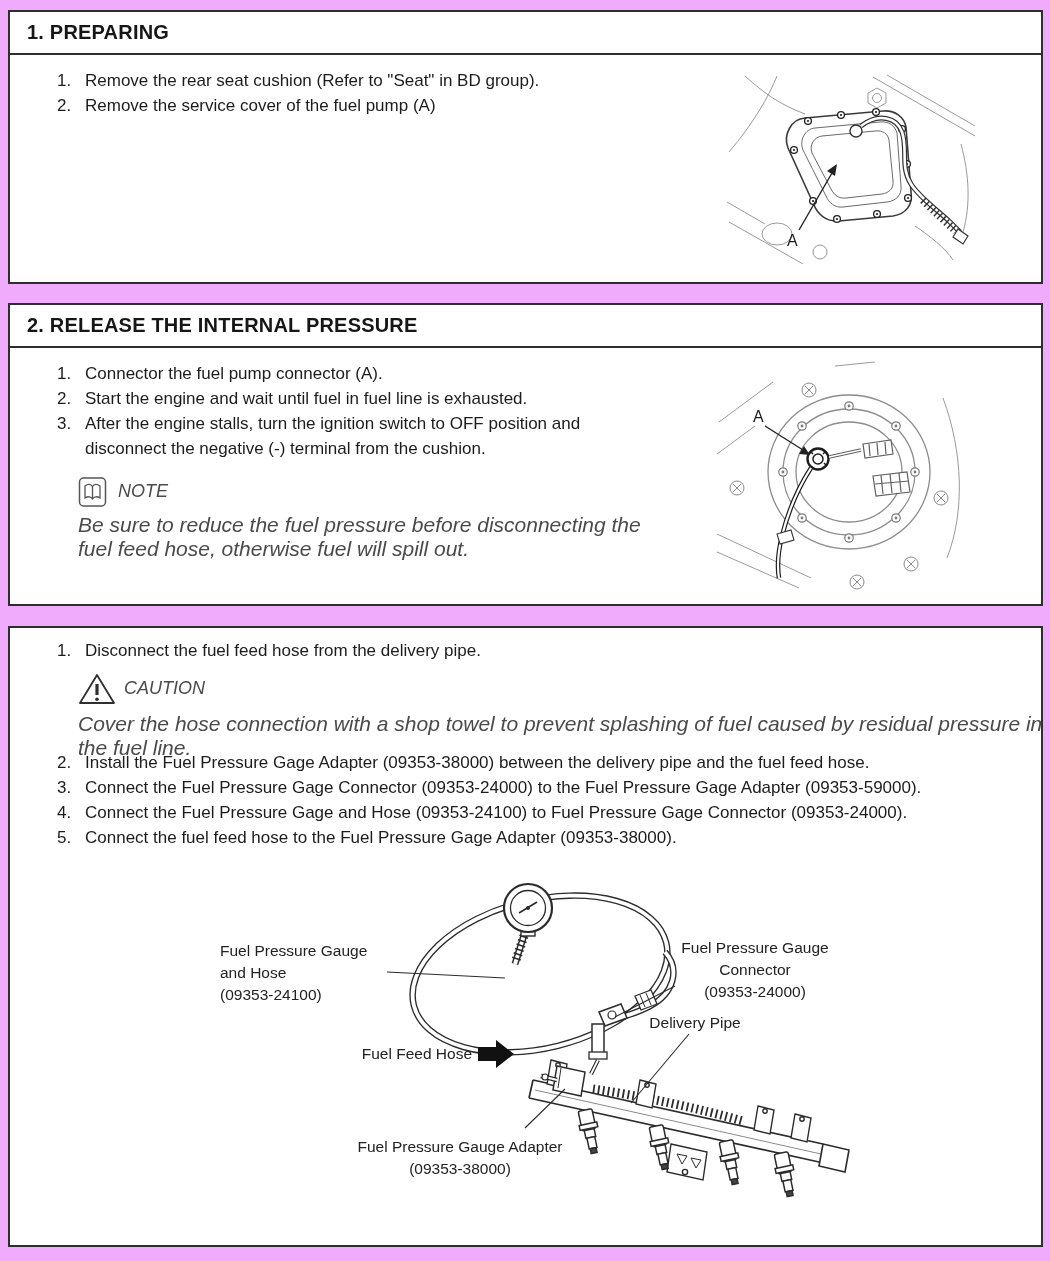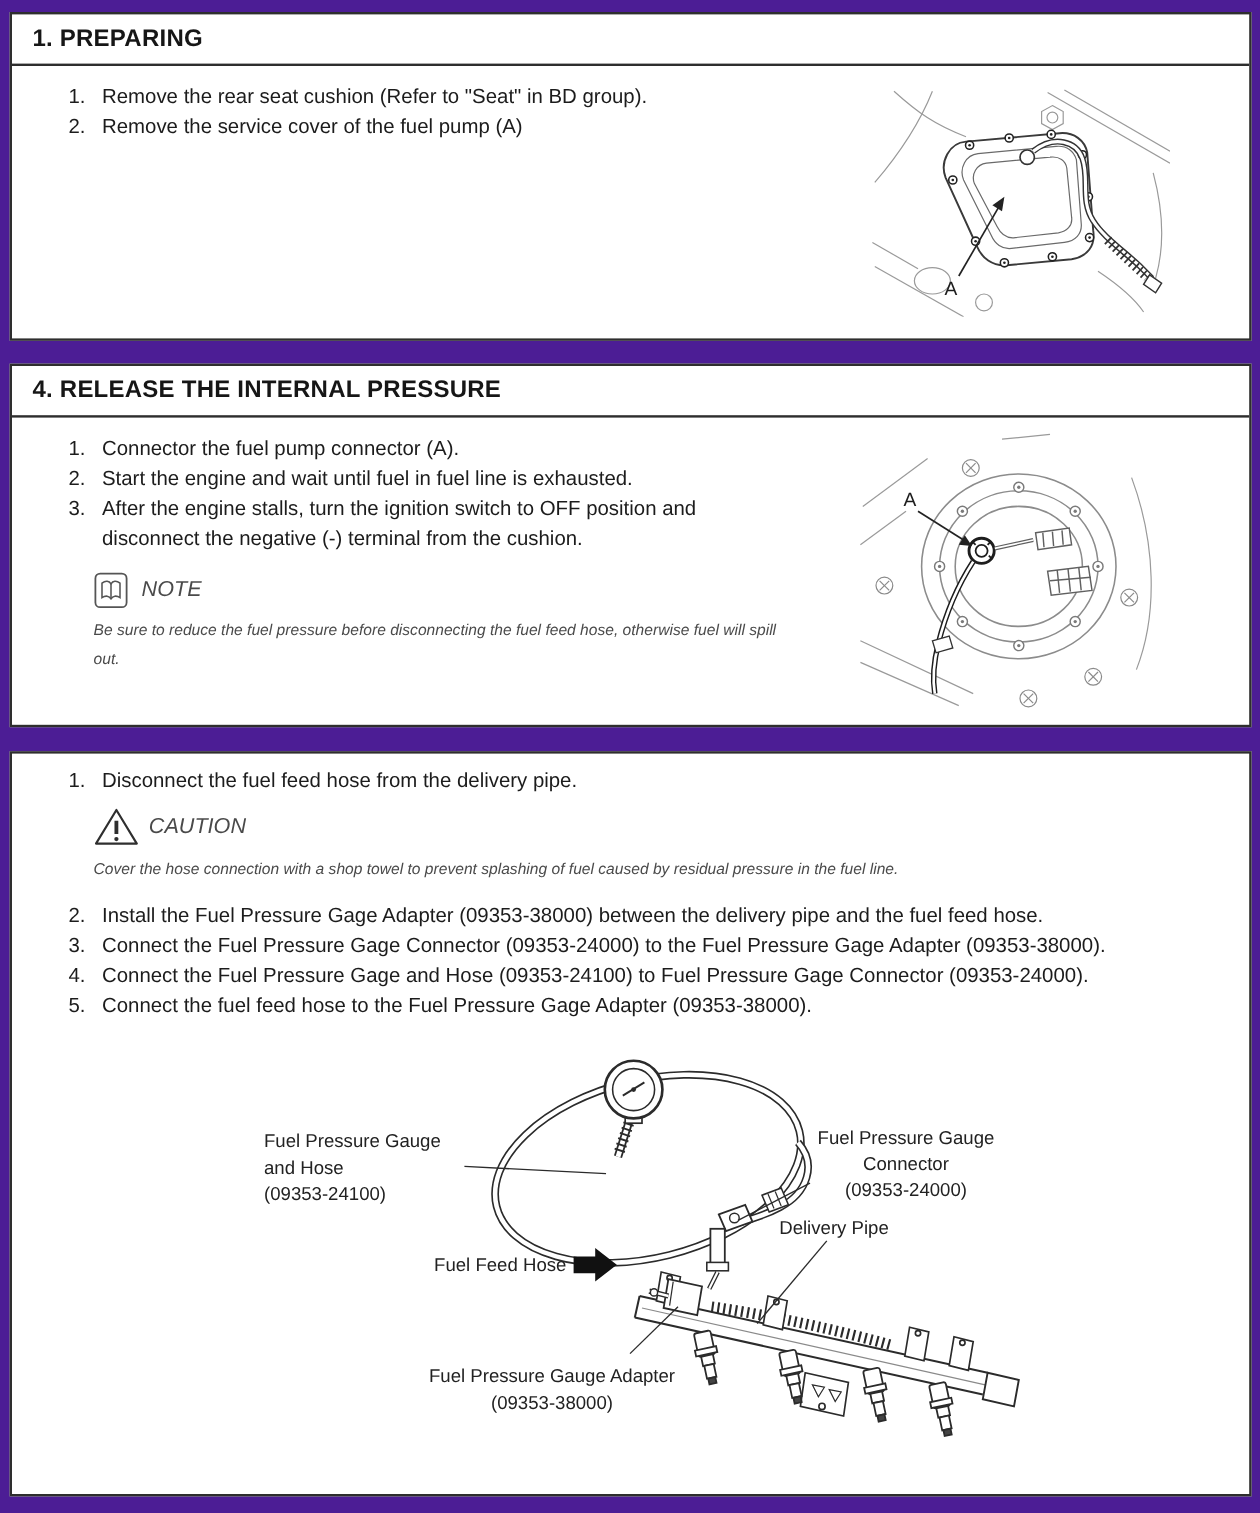--- a/index.html
+++ b/index.html
@@ -1,33 +1,33 @@
 <!DOCTYPE html>
 <html><head>
 <meta charset="utf-8">
 <style>
   html,body{margin:0;padding:0;background:#ffffff;}
-  .page{position:relative;width:1050px;height:1261px;background:#4c1d95;
+  .page{position:relative;width:1050px;height:1261px;background:#f0abfc;
         font-family:"Liberation Sans","DejaVu Sans",sans-serif;color:#1c1c1c;overflow:hidden;}
   .box{position:absolute;left:8px;width:1031px;border:2px solid #2e2e2e;background:#fff;}
   .box1{top:10px;height:270px;}
   .box2{top:303px;height:299px;}
   .box3{top:626px;height:617px;}
   .box-header{height:41px;border-bottom:2px solid #2e2e2e;display:flex;align-items:center;padding-left:17px;}
   .box-header h2{margin:0;font-size:20px;font-weight:bold;letter-spacing:.2px;color:#161616;}
   .box-body{position:relative;width:100%;height:calc(100% - 43px);}
   ol.steps{margin:0;position:absolute;list-style:decimal outside;font-size:17px;line-height:25px;color:#1c1c1c;}
   ol.steps li{padding-left:9px;margin:0;}
   .s1-steps{left:30px;top:13px;padding-left:36px;width:640px;}
   .s2-steps{left:30px;top:13px;padding-left:36px;width:556px;}
   .s3-step1{left:30px;top:10px;padding-left:36px;width:900px;}
   .s3-steps{left:30px;top:122px;padding-left:36px;width:965px;}
   .advice-icon{position:absolute;}
   .advice-label{position:absolute;font-size:18px;font-style:italic;color:#4a4a4a;}
-  .advice-text{position:absolute;font-size:13px;font-style:italic;color:#4a4a4a;line-height:24px;}
+  .advice-text{position:absolute;font-size:21px;font-style:italic;color:#4a4a4a;line-height:24px;}
   .fig{position:absolute;}
   text{font-family:"Liberation Sans","DejaVu Sans",sans-serif;}
   .figlbl{font-size:15.5px;fill:#222;}
   .callout{font-size:16px;fill:#1c1c1c;}
 </style>
 </head>
 <body>
 
 <div class="page">
 
@@ -95,21 +95,21 @@
           <line x1="74" y1="156" x2="107" y2="99" stroke="#222" stroke-width="1.4"></line>
           <polygon points="112,90 110,102 102,97" fill="#222"></polygon>
           <text class="callout" x="62" y="172">A</text>
         </g>
       </svg>
     </div>
   </section>
 
   <section class="box box2">
     <div class="box-header">
-      <h2>4. RELEASE THE INTERNAL PRESSURE</h2>
+      <h2>2. RELEASE THE INTERNAL PRESSURE</h2>
     </div>
     <div class="box-body">
       <ol class="steps s2-steps">
         <li>Connector the fuel pump connector (A).</li>
         <li>Start the engine and wait until fuel in fuel line is exhausted.</li>
         <li>After the engine stalls, turn the ignition switch to OFF position and disconnect the negative (-) terminal from the cushion.</li>
       </ol>
       <svg class="advice-icon" style="left:68px;top:128px;" width="30" height="32" viewBox="0 0 30 32">
         <rect x="1.5" y="2" width="26" height="28" rx="4" fill="#fff" stroke="#555" stroke-width="1.5"></rect>
         <path d="M7,10 C10,7.5 13,8 14.5,10.5 C16,8 19,7.5 22,10 L22,22 C19,20 16,20.5 14.5,23 C13,20.5 10,20 7,22 Z" fill="none" stroke="#555" stroke-width="1.3"></path>
@@ -209,21 +209,21 @@
       </ol>
       <svg class="advice-icon" style="left:68px;top:44px;" width="38" height="34" viewBox="0 0 38 34">
         <path d="M19,3 L36,31 L2,31 Z" fill="#fff" stroke="#2f2f2f" stroke-width="1.8" stroke-linejoin="round"></path>
         <line x1="19" y1="12" x2="19" y2="23" stroke="#2f2f2f" stroke-width="3.2"></line>
         <circle cx="19" cy="27.2" r="1.8" fill="#2f2f2f"></circle>
       </svg>
       <div class="advice-label" style="left:114px;top:50px;">CAUTION</div>
       <div class="advice-text" style="left:68px;top:84px;width:965px;">Cover the hose connection with a shop towel to prevent splashing of fuel caused by residual pressure in the fuel line.</div>
       <ol class="steps s3-steps" start="2">
         <li>Install the Fuel Pressure Gage Adapter (09353-38000) between the delivery pipe and the fuel feed hose.</li>
-        <li>Connect the Fuel Pressure Gage Connector (09353-24000) to the Fuel Pressure Gage Adapter (09353-38000).</li>
+        <li>Connect the Fuel Pressure Gage Connector (09353-24000) to the Fuel Pressure Gage Adapter (09353-59000).</li>
         <li>Connect the Fuel Pressure Gage and Hose (09353-24100) to Fuel Pressure Gage Connector (09353-24000).</li>
         <li>Connect the fuel feed hose to the Fuel Pressure Gage Adapter (09353-38000).</li>
       </ol>
 
       <svg class="fig" style="left:185px;top:228px;" width="660" height="346" viewBox="0 0 660 346">
 
         <g fill="none">
           <ellipse cx="345" cy="118" rx="130" ry="74" transform="rotate(-14 345 118)" stroke="#2b2b2b" stroke-width="6.5"></ellipse>
           <ellipse cx="345" cy="118" rx="130" ry="74" transform="rotate(-14 345 118)" stroke="#fff" stroke-width="3.8"></ellipse>
           <path d="M470,96 C486,114 478,138 455,150 C444,156 431,160 420,163" stroke="#2b2b2b" stroke-width="6.5"></path>

